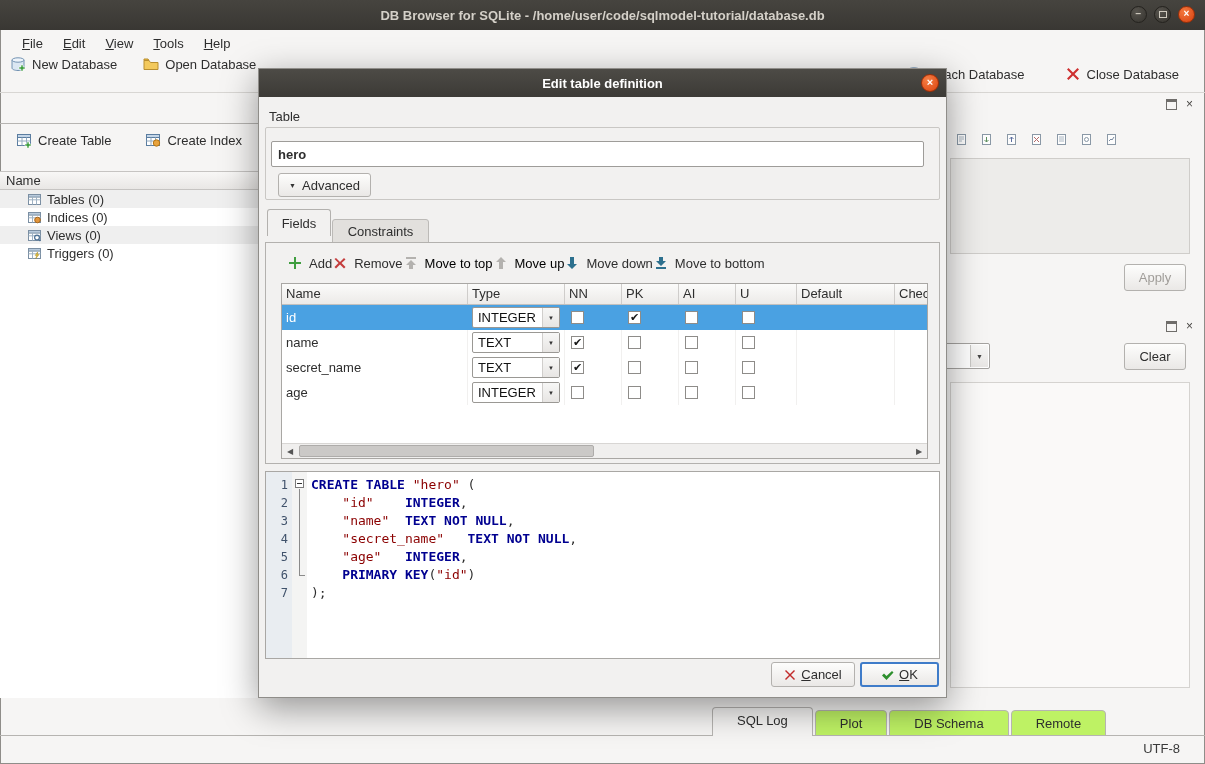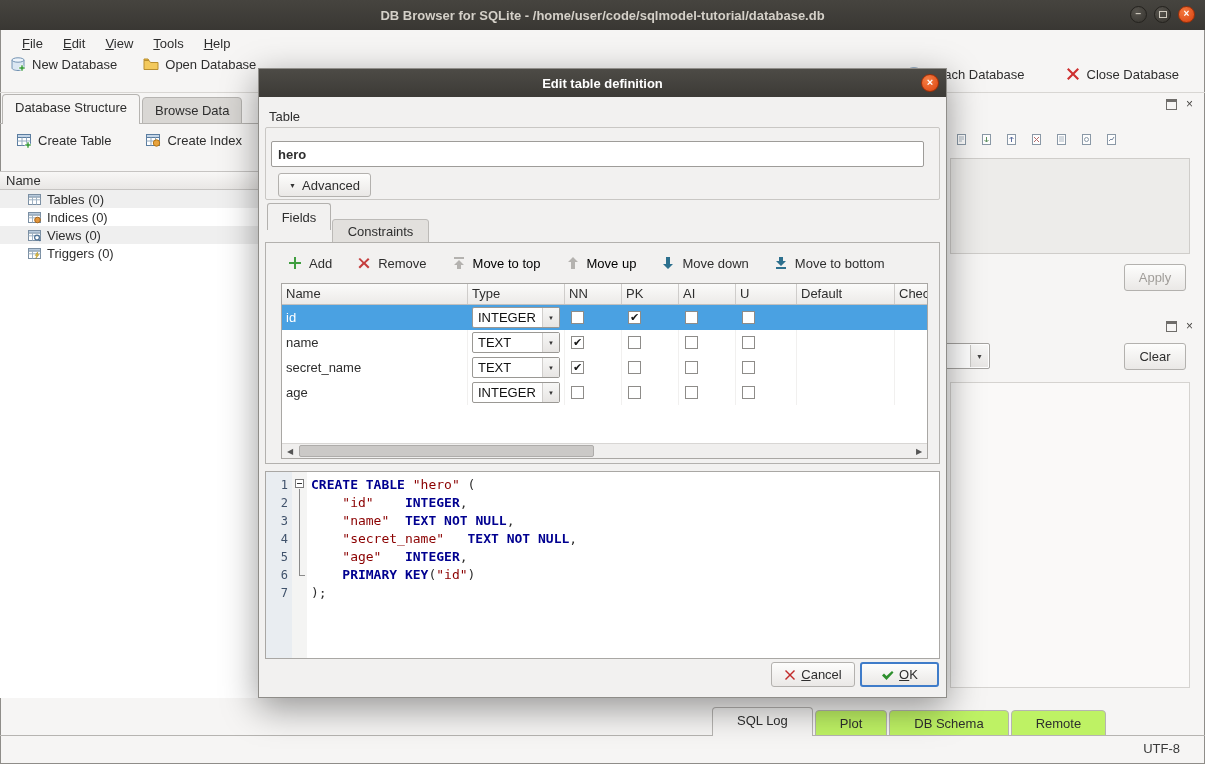--- a/index.html
+++ b/index.html
@@ -65,24 +65,24 @@
   
   .dialog{position:absolute;left:258px;top:68px;width:689px;height:630px;background:#f2f1f0;border:1px solid #8f8d89;box-shadow:0 10px 34px rgba(0,0,0,.4);z-index:10;box-sizing:border-box}
   .dlg-titlebar{position:absolute;left:0;top:0;width:100%;height:28px;background:linear-gradient(#4d4b46,#3c3a36);color:#fff;font-weight:bold;display:flex;align-items:center;justify-content:center}
   .dlg-close{position:absolute;right:7px;top:5px;width:18px;height:18px;border-radius:50%;background:radial-gradient(circle at 35% 30%,#f57f45,#dc440f);border:1px solid #9e2e06;color:#fff;font-size:11px;font-weight:bold;line-height:15px;text-align:center;box-sizing:border-box}
   .dlg-label-table{position:absolute;left:10px;top:40px}
   .dlg-groupbox{position:absolute;left:6px;top:58px;width:675px;height:73px;border:1px solid #c9c7c4;border-radius:2px;box-sizing:border-box}
   .dlg-input{position:absolute;left:12px;top:72px;width:653px;height:26px;background:#fff;border:1px solid #9e9c99;border-radius:2px;box-sizing:border-box;display:flex;align-items:center;padding:0 6px;font-weight:bold}
   .adv-btn{position:absolute;left:19px;top:104px;width:93px;height:24px;gap:6px}
   .tiny-arrow{font-size:7px;color:#333}
   .dtab{display:flex;align-items:center;justify-content:center;box-sizing:border-box;border-radius:3px 3px 0 0}
-  .dtab.sel{position:absolute;left:8px;top:134px;width:64px;height:27px;background:#f2f1f0;border:1px solid #b3b1ae;border-bottom:none;z-index:2}
+  .dtab.sel{position:absolute;left:8px;top:140px;width:64px;height:27px;background:#f2f1f0;border:1px solid #b3b1ae;border-bottom:none;z-index:2}
   .dtab.uns{position:absolute;left:73px;top:150px;width:97px;height:24px;background:#e2e0dd;border:1px solid #bcbab7}
   .fields-frame{position:absolute;left:6px;top:173px;width:675px;height:222px;border:1px solid #b3b1ae;background:#f2f1f0;box-sizing:border-box}
-  .f-toolbar{position:absolute;left:28px;top:181px;height:26px;display:flex;gap:24px;align-items:center}
+  .f-toolbar{position:absolute;left:28px;top:181px;height:26px;display:flex;align-items:center}
   .tbtn{display:flex;gap:6px;align-items:center;white-space:nowrap}
   .tbtn.dis{color:#000000}
 
   .table-widget{position:absolute;left:22px;top:214px;width:647px;height:176px;background:#fff;border:1px solid #a9a7a4;box-sizing:border-box;overflow:hidden}
   .gheader{display:flex;height:20px;background:linear-gradient(#fbfbfa,#eceae8);border-bottom:1px solid #c2c0be}
   .gh{box-sizing:border-box;border-right:1px solid #cfcdcb;padding:2px 4px;overflow:hidden;white-space:nowrap}
   .grow{display:flex;height:25px;align-items:center}
   .grow.sel{background:#4aa1e2;color:#fff}
   .gc{box-sizing:border-box;height:100%;display:flex;align-items:center;padding:0 4px;border-right:1px solid #f1f0ef;overflow:hidden}
   .grow.sel .gc{border-right-color:transparent}
@@ -164,24 +164,20 @@
       </div>
       <div class="tb-item">
         <svg class="icon16" viewBox="0 0 16 16">
             <path d="M3.5 2L8 6.5 12.5 2 14 3.5 9.5 8 14 12.5 12.5 14 8 9.5 3.5 14 2 12.5 6.5 8 2 3.5z" fill="#ce3030"></path>
           </svg>
         <span>Close Database</span>
       </div>
     </div>
   </div>
 
-  <div class="maintabs">
-    <div class="mtab sel">Database Structure</div>
-    <div class="mtab uns">Browse Data</div>
-  </div>
   <div class="pane-top"></div>
 
   <div class="create-btns">
     <div class="tb-item">
       <svg class="icon16" viewBox="0 0 16 16">
           <rect x="1.5" y="2.5" width="13" height="11" fill="#ffffff" stroke="#5b7da0"></rect>
           <rect x="1.5" y="2.5" width="13" height="3" fill="#c4d6e8" stroke="#5b7da0"></rect>
           <path d="M1.5 9h13M6 5.5v8M10.5 5.5v8" stroke="#93aabf" fill="none"></path>
           <path d="M11 10h2v2h2v2h-2v2h-2v-2H9v-2h2z" fill="#3f9e3f" stroke="#ffffff" stroke-width="0.5"></path>
         </svg>

